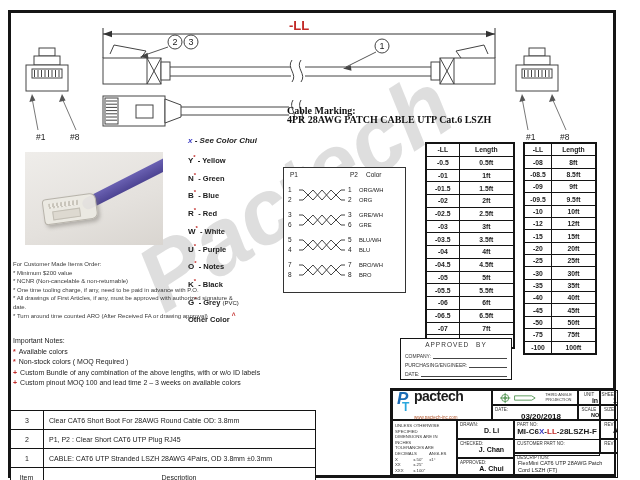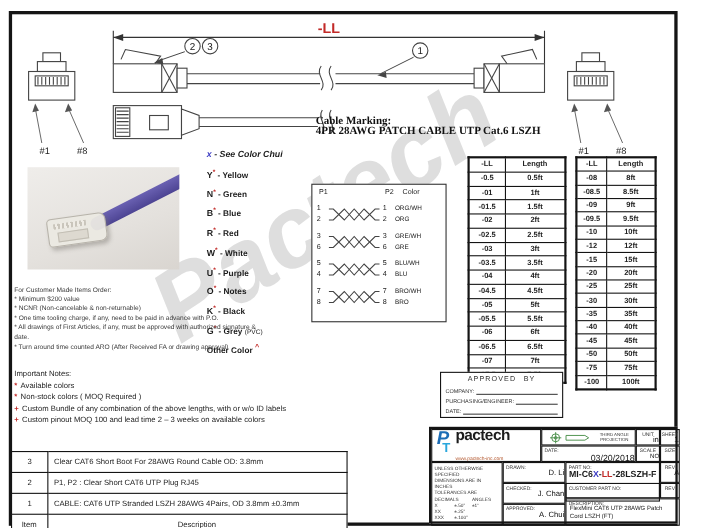--- a/index.html
+++ b/index.html
@@ -85,21 +85,21 @@
   .approved{position:absolute;left:400px;top:338px;width:112px;height:42px;border:1.5px solid #141414;
             box-sizing:border-box;padding:2px 4px;background:#fff;}
   .approved .ttl{text-align:center;font-size:6.5px;word-spacing:4px;letter-spacing:1px;color:#333;margin-bottom:2px;}
   .approved .row{display:flex;align-items:flex-end;font-size:5px;color:#333;height:9px;}
   .approved .fill{flex:1;border-bottom:0.8px solid #444;margin-left:2px;}
 
   
   .tb{position:absolute;left:390px;top:388px;width:226px;height:88px;border:2px solid #141414;box-sizing:border-box;background:#fff;}
   .tb .cell{position:absolute;border:1px solid #141414;box-sizing:border-box;overflow:hidden;}
   .tb .lab{display:block;font-size:4.5px;color:#333;padding:1px 0 0 2px;line-height:5px;}
-  .tb .val{display:block;text-align:right;font-size:7px;font-weight:normal;color:#111;padding-left:12px;}
+  .tb .val{display:block;text-align:center;font-size:7px;font-weight:bold;color:#111;padding-left:12px;}
   .logo-cell{display:flex;align-items:center;padding-left:4px;}
   .logo-ic{position:relative;width:17px;height:24px;flex:none;}
   .logo-ic .gP{position:absolute;left:0;top:-4px;font-size:17px;font-weight:bold;color:#1b6cb5;font-style:italic;}
   .logo-ic .gT{position:absolute;left:5px;top:7px;font-size:12px;font-weight:bold;color:#2aa7dd;}
   .logo-txt .nm{font-size:14px;font-weight:bold;letter-spacing:-0.5px;color:#1c1c1c;line-height:14px;}
   .logo-txt .url{font-size:4.5px;color:#b2542a;text-align:right;line-height:5px;}
   .proj-cell{display:flex;align-items:center;}
   .proj-sym{width:44px;height:12px;flex:none;margin-left:3px;}
   .proj-sym circle,.proj-sym line,.proj-sym path,.proj-sym rect{stroke:#4a8f4a;fill:none;stroke-width:1;}
   .proj-lbl{font-size:4px;line-height:4.5px;color:#333;text-align:center;flex:1;}

